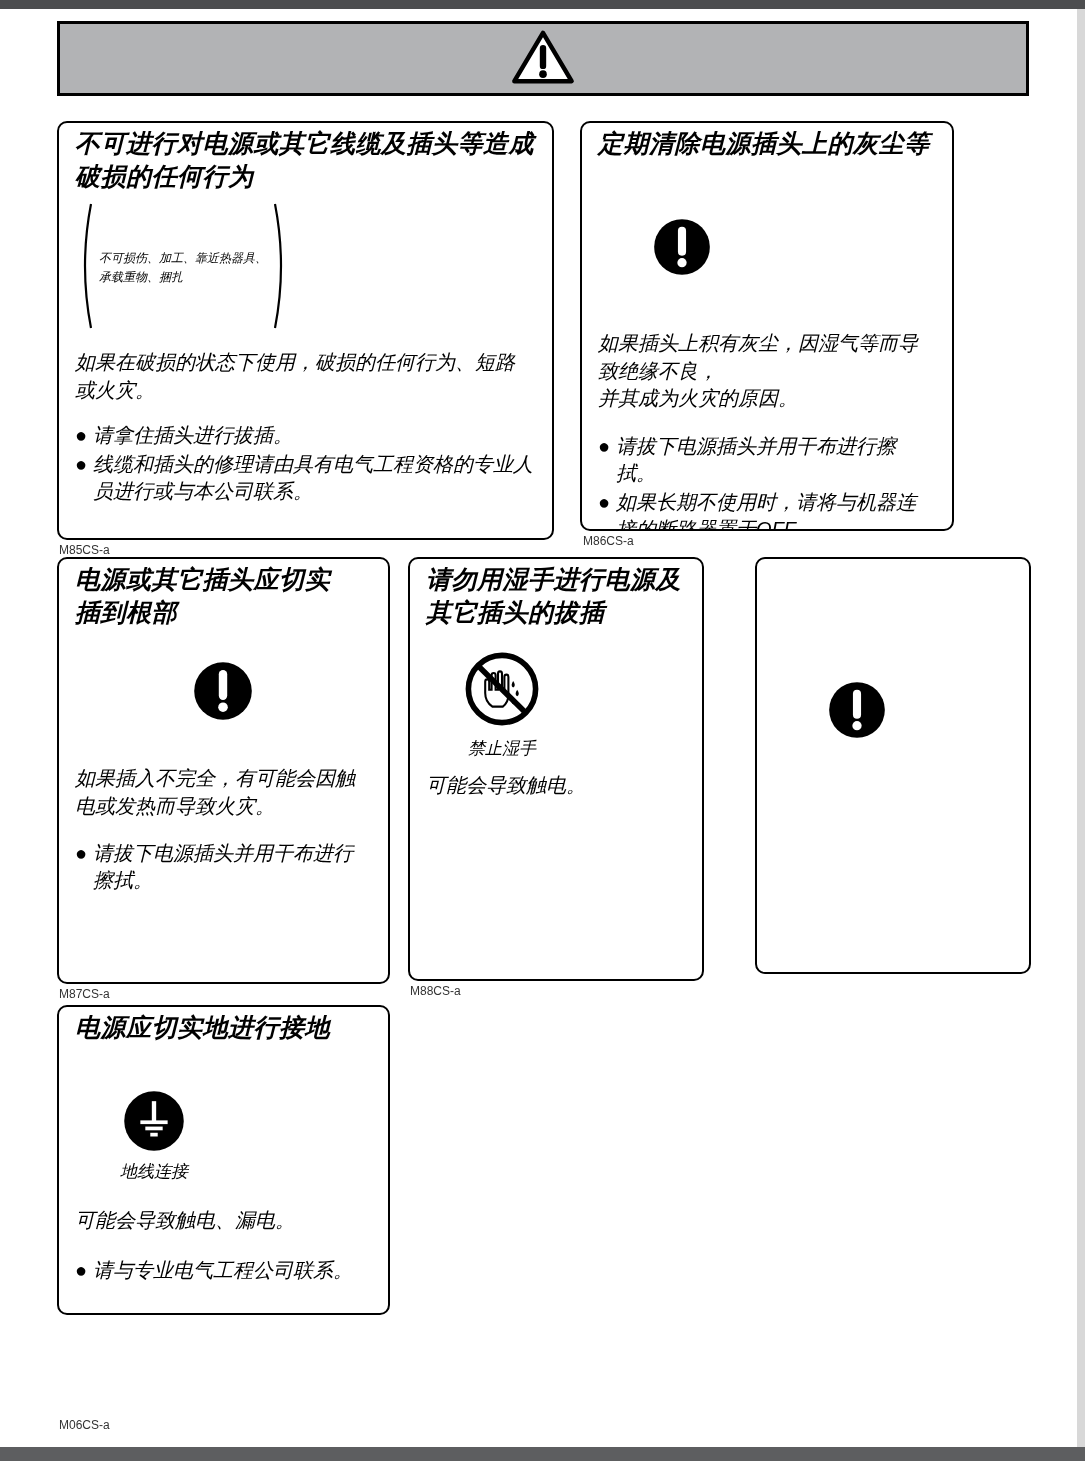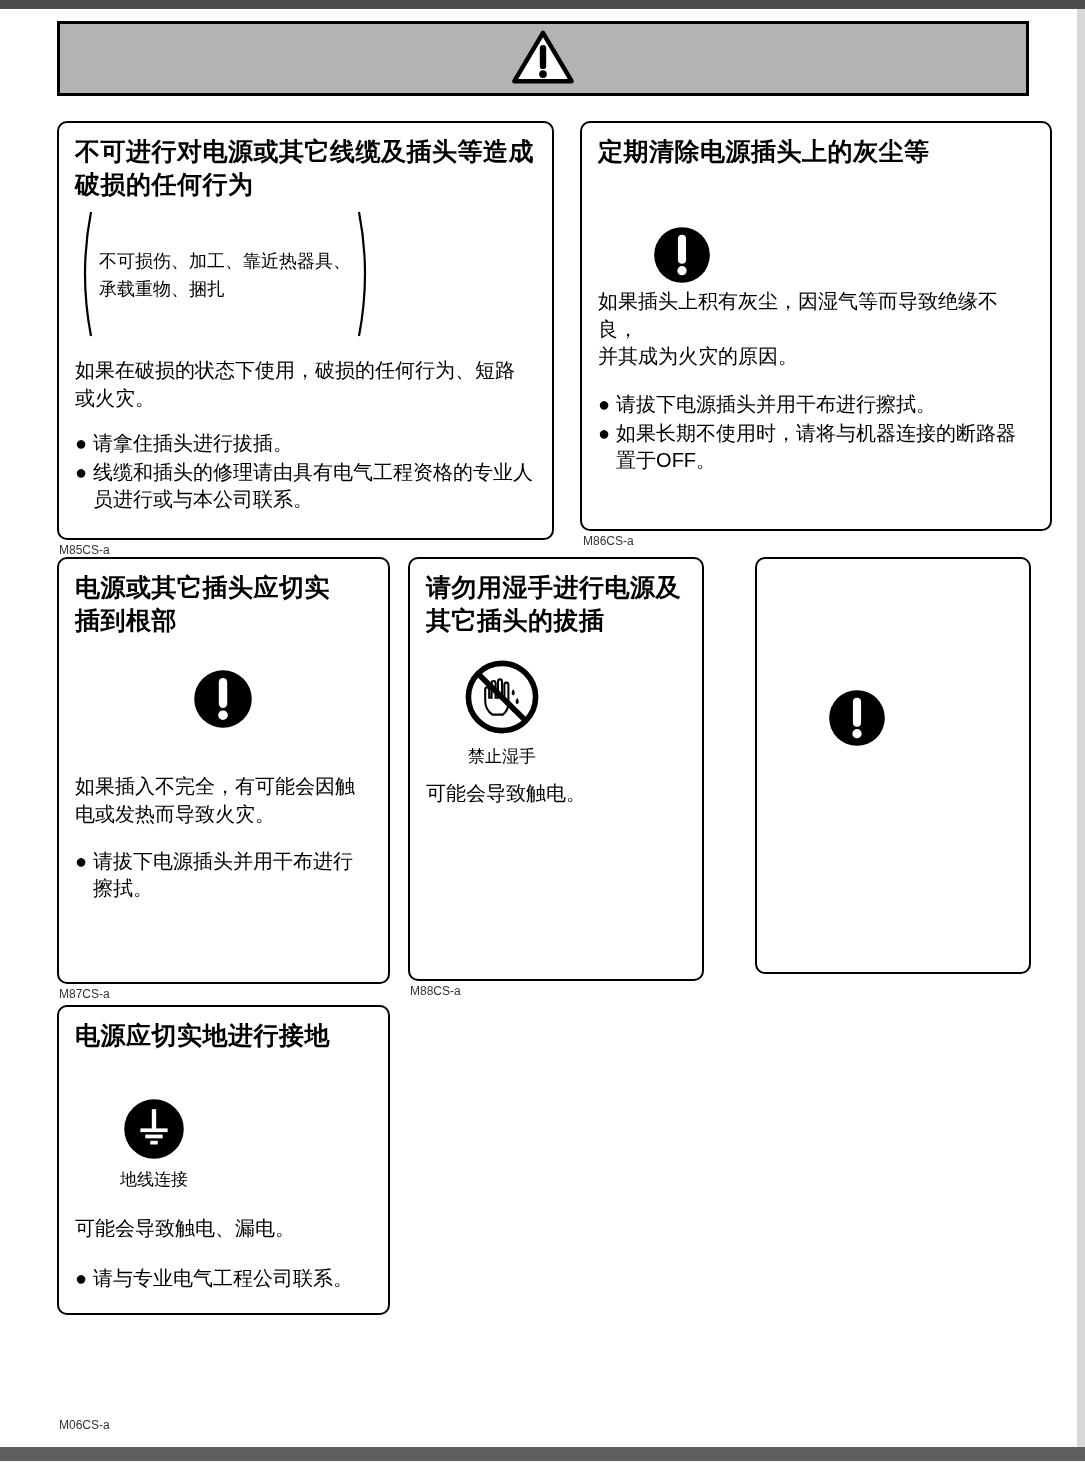--- a/index.html
+++ b/index.html
@@ -14,43 +14,43 @@
   .right-strip { position:absolute; left:1077px; top:9px; width:8px; height:1438px; background:#d8d8d8; }
 
   .warn-banner {
     position:absolute; left:57px; top:21px; width:972px; height:75px;
     background:#b2b3b5; border:3px solid #000;
     display:flex; align-items:center; justify-content:center;
   }
 
   .card {
     position:absolute; background:#fff; border:2.5px solid #000; border-radius:10px;
-    padding:12px 16px; overflow:hidden;
+    padding:4px 16px; overflow:hidden;font-style:italic;
   }
   .card-title { font-size:25px; font-weight:600; line-height:1.32; white-space:pre-line; letter-spacing:.5px; }
   .card-body { font-size:20px; line-height:1.38; white-space:pre-line; }
   .bullets { list-style:none; }
   .bullets li { display:flex; font-size:20px; line-height:1.35; margin-bottom:2px; }
   .bullet-marker { flex:none; margin-right:6px; }
   .icon-label { font-size:17px; margin-top:4px; text-align:center; }
   .card-code { position:absolute; font-size:12px; color:#333; }
 
   
   #card1 { left:57px; top:121px; width:497px; height:419px; }
   #card1 .icon-note { display:flex; margin-top:8px; }
   #card1 .icon-block { width:112px; margin-left:14px; margin-top:18px; text-align:center; }
   #card1 .note { display:flex; align-items:center; margin-left:2px; }
-  .note-lines { font-size:18px; line-height:1.55; padding:0 6px; }
+  .note-lines { font-size:12px; line-height:1.55; padding:0 6px; }
   #card1 .card-body { margin-top:14px; }
   #card1 .bullets { margin-top:18px; }
 
   
-  #card2 { left:580px; top:121px; width:472px; height:410px; }
+  #card2 { left:580px; top:121px; width:374px; height:410px; }
   #card2 .icon-block { margin:58px 0 0 55px; width:60px; }
-  #card2 .card-body { }
+  #card2 .card-body { margin-top:50px; }
   #card2 .bullets { margin-top:20px; }
 
   
   #card3 { left:57px; top:557px; width:333px; height:427px; }
   #card3 .icon-block { margin:32px auto 0; width:62px; }
   #card3 .card-body { margin-top:40px; }
   #card3 .bullets { margin-top:20px; }
 
   
   #card4 { left:408px; top:557px; width:296px; height:424px; }

